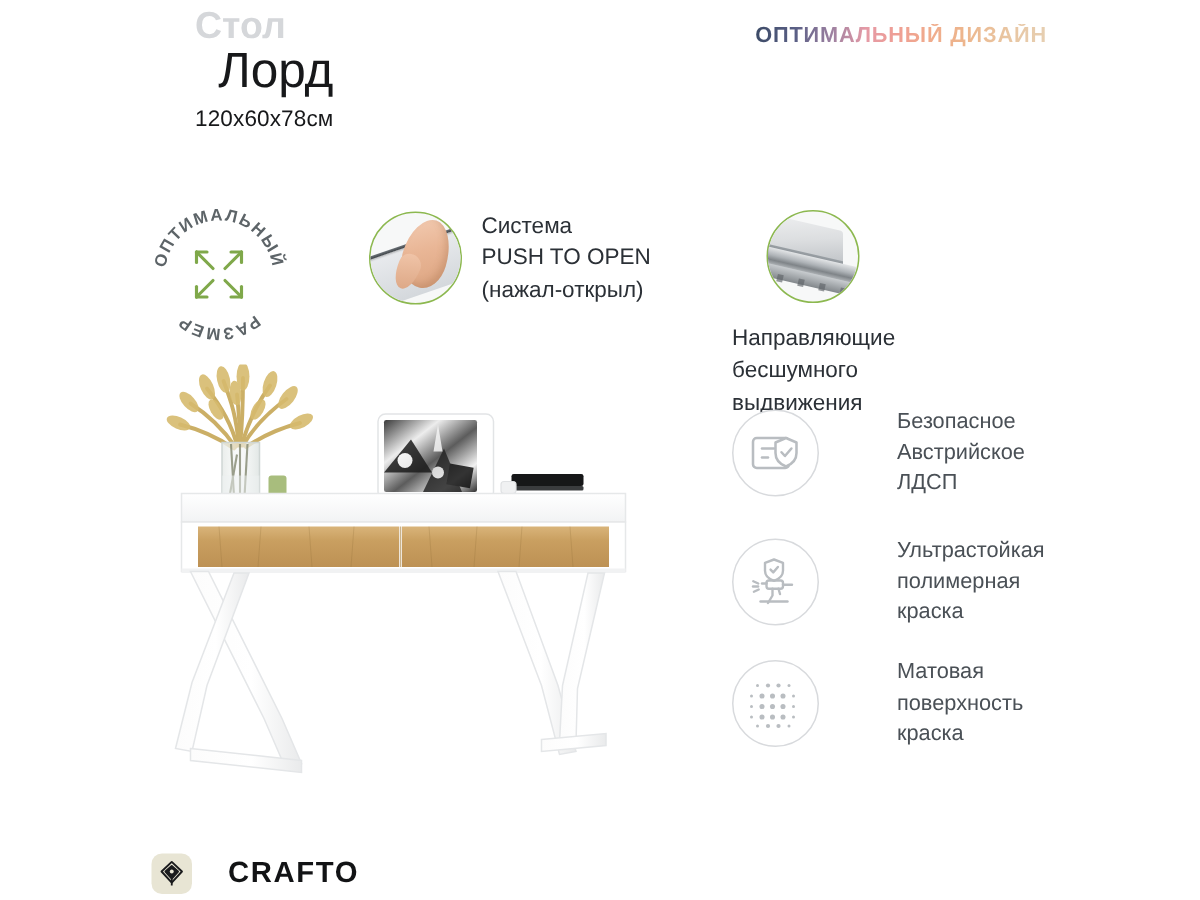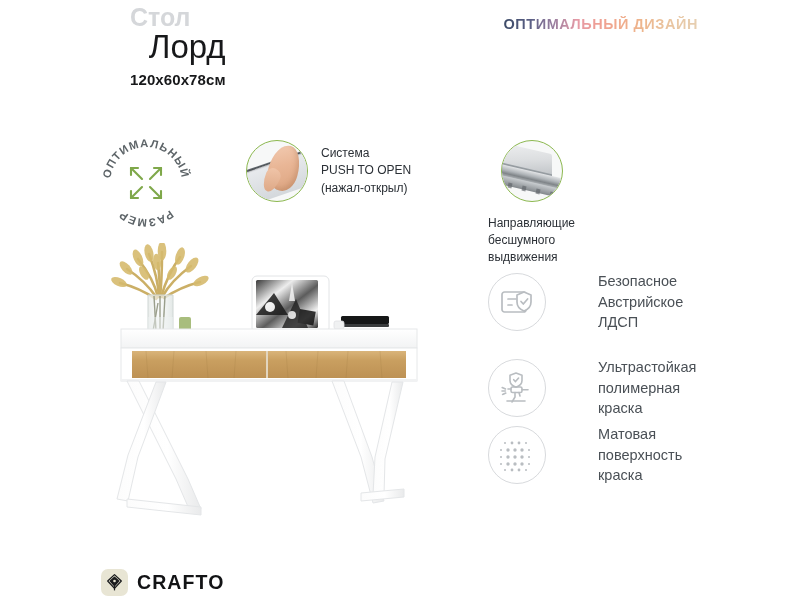--- a/index.html
+++ b/index.html
@@ -20,21 +20,21 @@
   .title-block{ position:absolute; left:98px; top:4px;margin-left:32px; }
   .title-eyebrow{
     font-size:25px; font-weight:bold; color:#d5d7da;
     letter-spacing:0px; line-height:1.05;
   }
   .title-main{
     font-size:33px; font-weight:normal; color:#17181a;
     line-height:1.08; margin-top:-1px;text-align:right;
   }
   .title-dims{
-    font-size:15px; font-weight:bold; color:#17181a;
+    font-size:15px; font-weight:normal; color:#17181a;
     margin-top:6px; letter-spacing:.1px;
   }
 
   .tagline{
     position:absolute; right:102px; top:16px;
     font-size:14.5px; font-weight:bold; letter-spacing:.55px;
     white-space:nowrap;
     background:linear-gradient(90deg,
       #3b4a66 0%, #5a5f85 14%, #9a7fa0 26%,
       #e59aa6 38%, #ef9f94 49%, #f0ab8c 60%,
@@ -54,21 +54,21 @@
   .feat-top{ position:absolute; display:flex; align-items:center; gap:13px; }
   .feat-top.push{ left:246px; top:140px; }
   .feat-top.rails{ left:488px; top:140px;flex-direction:column; }
 
   .circ-photo{
     width:62px; height:62px; border-radius:50%;
     border:1.6px solid #8cb84f; background:#f7f8f8;
     position:relative; overflow:hidden; flex:none;
   }
   .feat-top .txt{
-    font-size:12px; line-height:1.42; color:#2b3036; font-weight:500;
+    font-size:15px; line-height:1.42; color:#2b3036; font-weight:500;
   }
   .feat-top .txt div{ white-space:nowrap; }
 
   
   .hand-wrap{ position:absolute; inset:0; }
   .panel-line{
     position:absolute; left:-6px; top:31px; width:76px; height:2.4px;
     background:linear-gradient(180deg,#6e747a,#3d4246);
     transform:rotate(-19deg); transform-origin:left center;
     box-shadow:0 1px 1px rgba(0,0,0,.18);
@@ -116,40 +116,40 @@
   }
   .rail-notch{
     position:absolute; width:4px; height:5px; background:#5f6468; opacity:.65;
     transform:rotate(13deg);
   }
 
   
   .feat-side{ position:absolute; display:flex; align-items:center; gap:14px; left:488px; }
   .feat-side.f1{ top:271px; }
   .feat-side.f2{ top:357px; }
-  .feat-side.f3{ top:424px; }
+  .feat-side.f3{ top:438px; }
   .circ-line{
     width:58px; height:58px; border-radius:50%;
     border:1.5px solid #d8dadd; flex:none;
     display:flex; align-items:center; justify-content:center;
     background:#fff;
   }
   .feat-side .txt{
     font-size:14.5px; line-height:1.42; color:#4a5056; font-weight:500;margin-left:38px;
   }
   .feat-side .txt div{ white-space:nowrap; }
 
   
   .desk{ position:absolute; left:96px; top:243px; width:342px; height:278px; }
   .desk svg{ display:block; }
 
   
   .logo{
     position:absolute; left:101px; top:569px;
-    display:flex; align-items:center; gap:9px;
+    display:flex; align-items:center; gap:24px;
   }
   .logo-mark{
     width:27px; height:27px; border-radius:7px;
     background:#e8e5d4; flex:none;
     display:flex; align-items:center; justify-content:center;
   }
   .logo-word{
     font-size:19.5px; font-weight:bold; color:#121315;
     letter-spacing:1.1px;
   }

